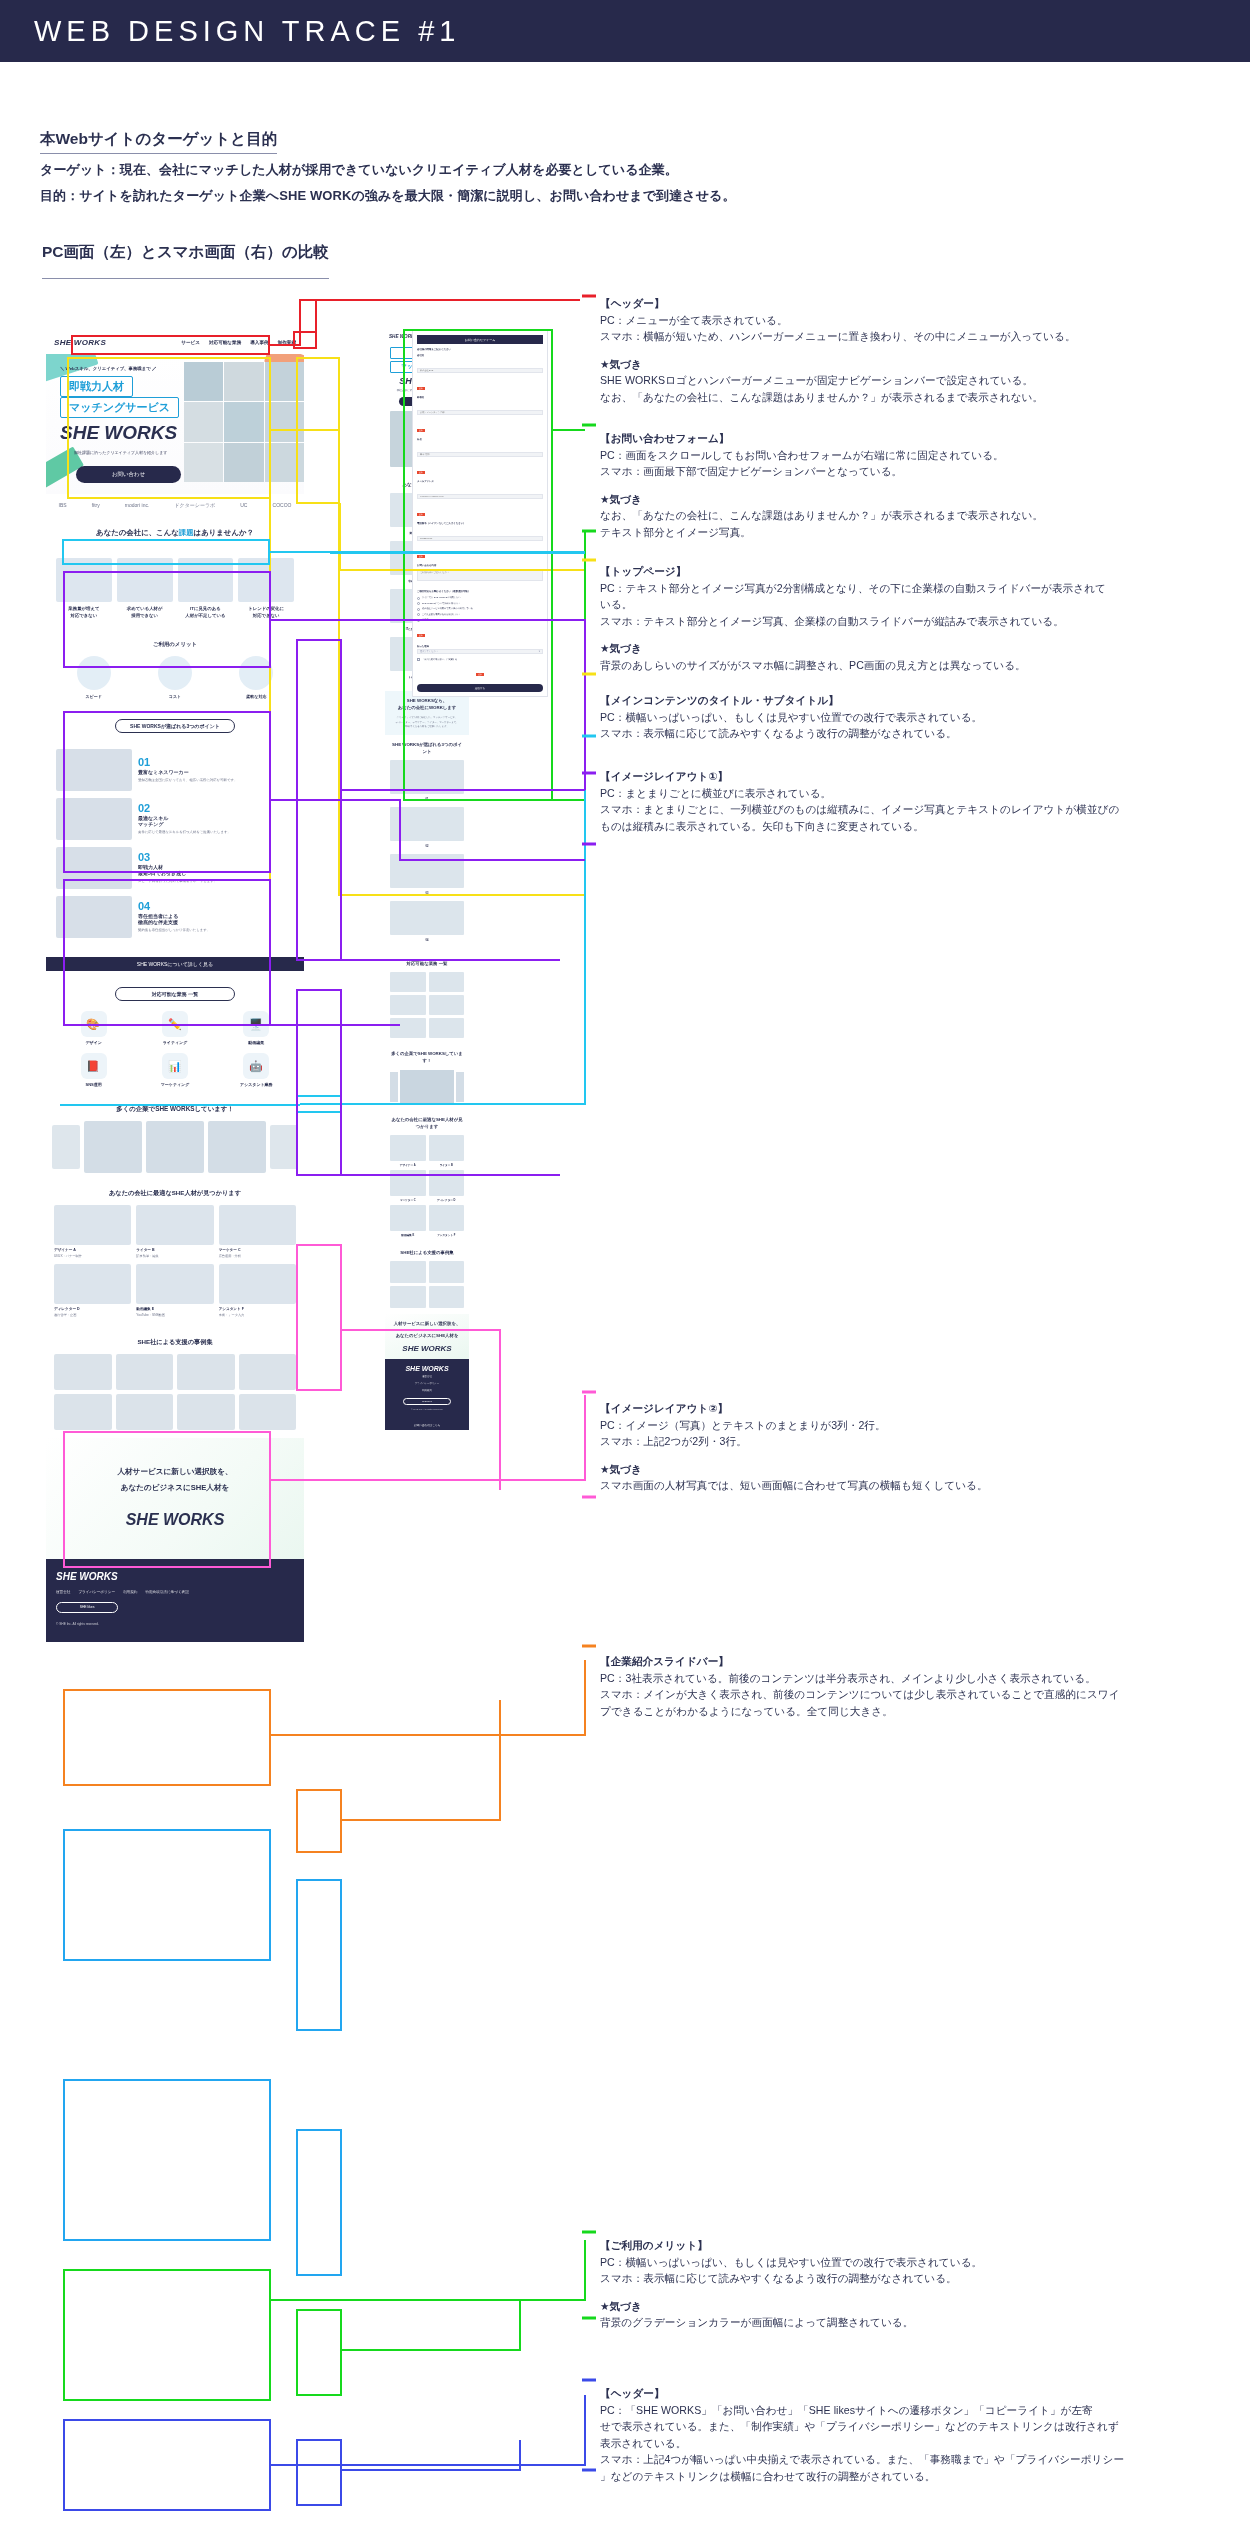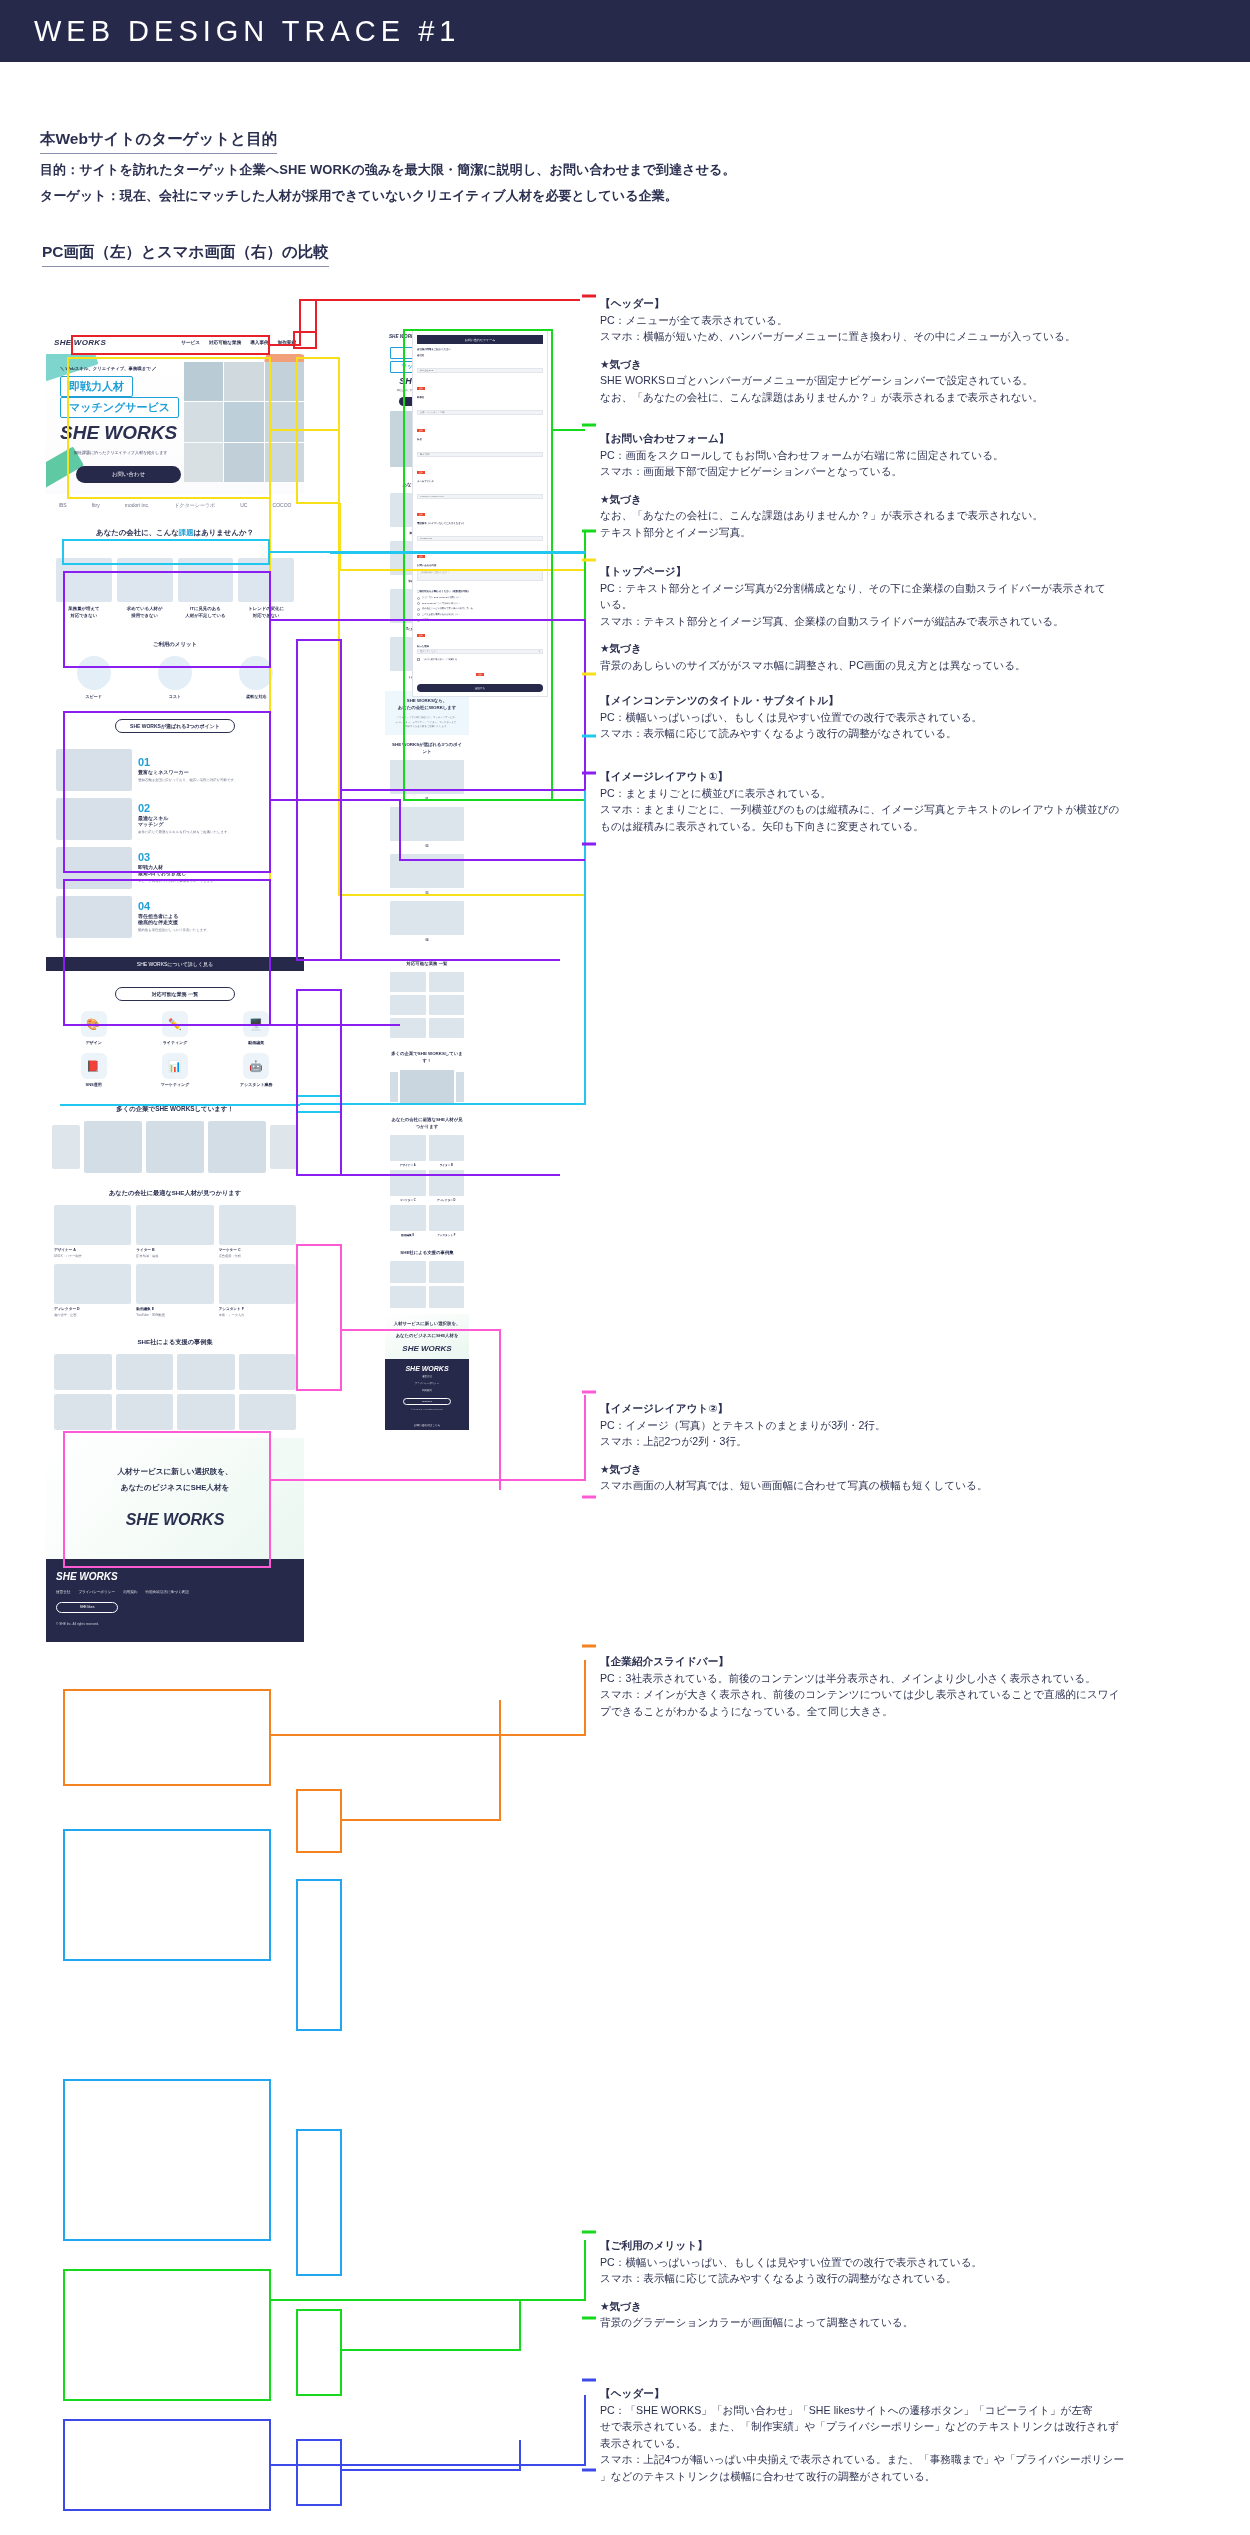--- a/index.html
+++ b/index.html
@@ -36,21 +36,21 @@
     display: inline-block; padding-bottom: 3px; line-height: 1.4;
   }
   .intro p {
     font-size: 13px; font-weight: bold; color: #2b3050;
     line-height: 1.62; margin-top: 5px; letter-spacing: .1px;
   }
 
   .section-h {
     position: absolute; left: 42px; top: 242px;
     font-size: 15.5px; font-weight: bold; color: #2b3050;
-    border-bottom: 1px solid #8a8fab; padding-bottom: 3px;
+    border-bottom: 1px solid #8a8fab; padding-bottom: 15px;
   }
 
   
   .notes { position: absolute; left: 600px; top: 0; width: 650px; }
   .note { position: absolute; width: 648px; }
   .note .nt {
     font-size: 10.6px; font-weight: bold; color: #2b3050;
     line-height: 1.56; letter-spacing: .05px;
   }
   .note .nl {
@@ -247,22 +247,22 @@
 </style>
 </head>
 <body>
 
 <div class="title-band">
   <h1>WEB DESIGN TRACE #1</h1>
 </div>
 
 <div class="intro">
   <h2>本Webサイトのターゲットと目的</h2>
+  <p>ターゲット：現在、会社にマッチした人材が採用できていないクリエイティブ人材を必要としている企業。</p>
   <p>目的：サイトを訪れたターゲット企業へSHE WORKの強みを最大限・簡潔に説明し、お問い合わせまで到達させる。</p>
-  <p>ターゲット：現在、会社にマッチした人材が採用できていないクリエイティブ人材を必要としている企業。</p>
 </div>
 
 <div class="section-h">PC画面（左）とスマホ画面（右）の比較</div>
 
 <div class="pc-col">
   <div class="shot pc-shot">
 
     <div class="pcnav">
       <span class="logo-script">SHE WORKS</span>
       <span class="pcnav-items">

